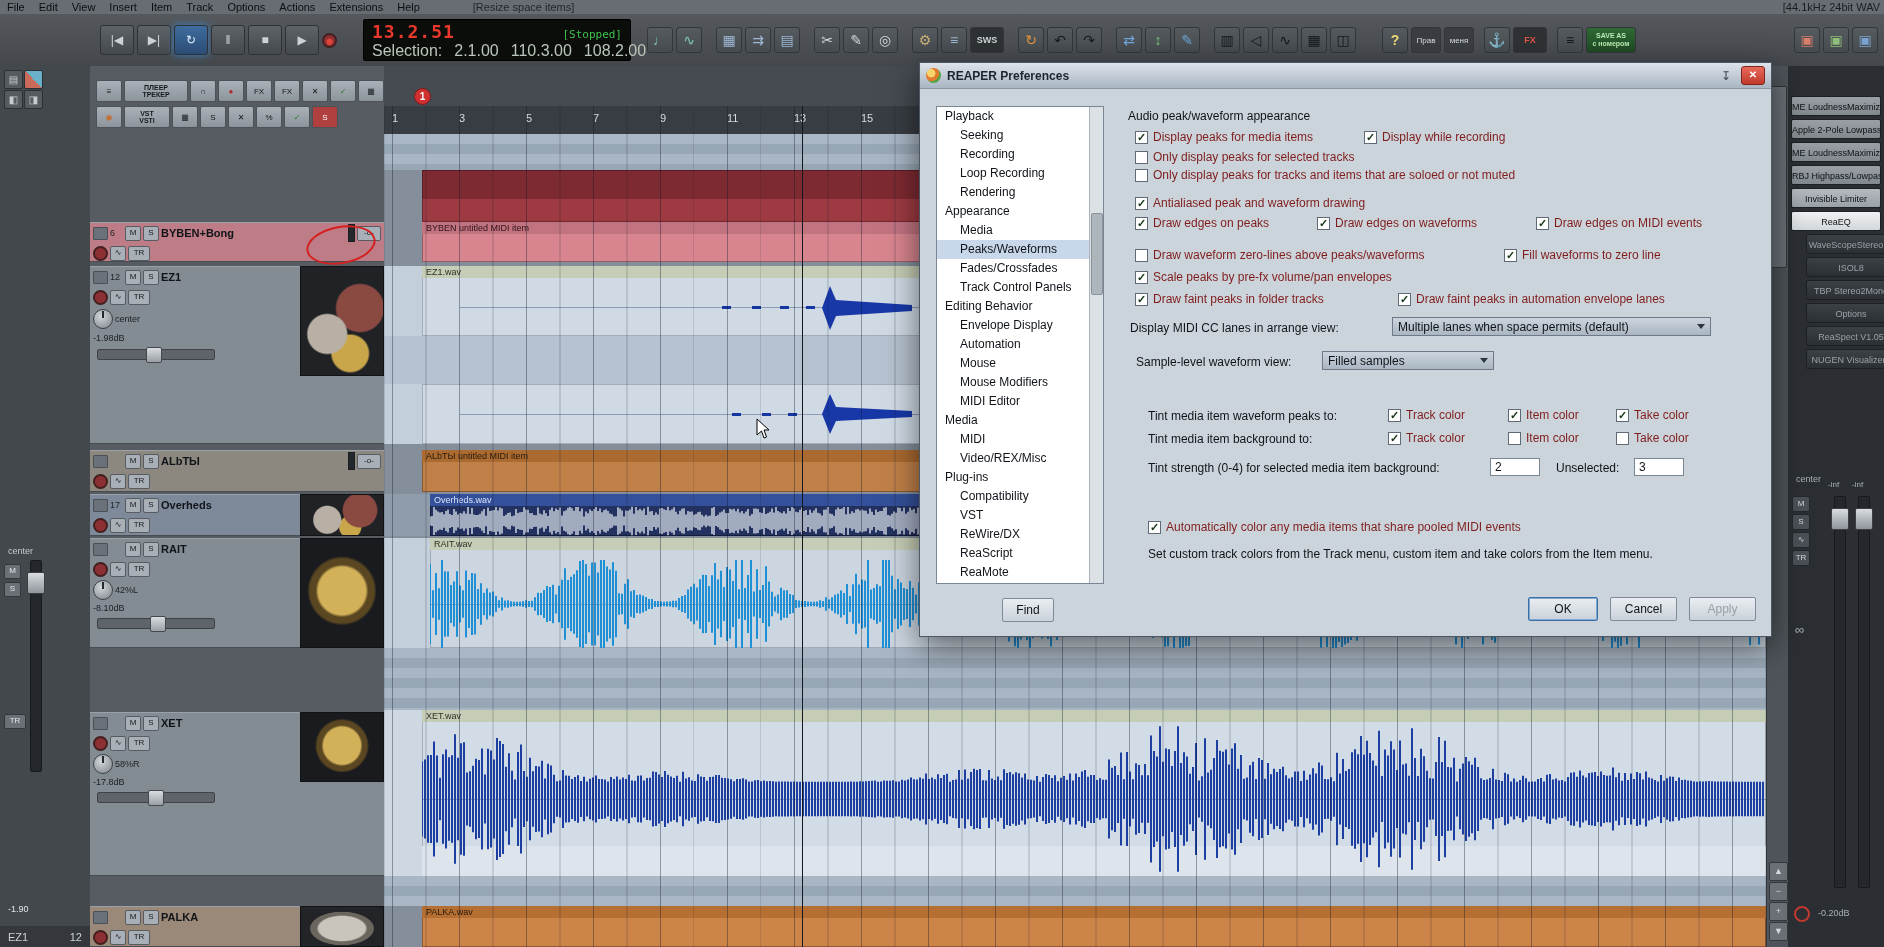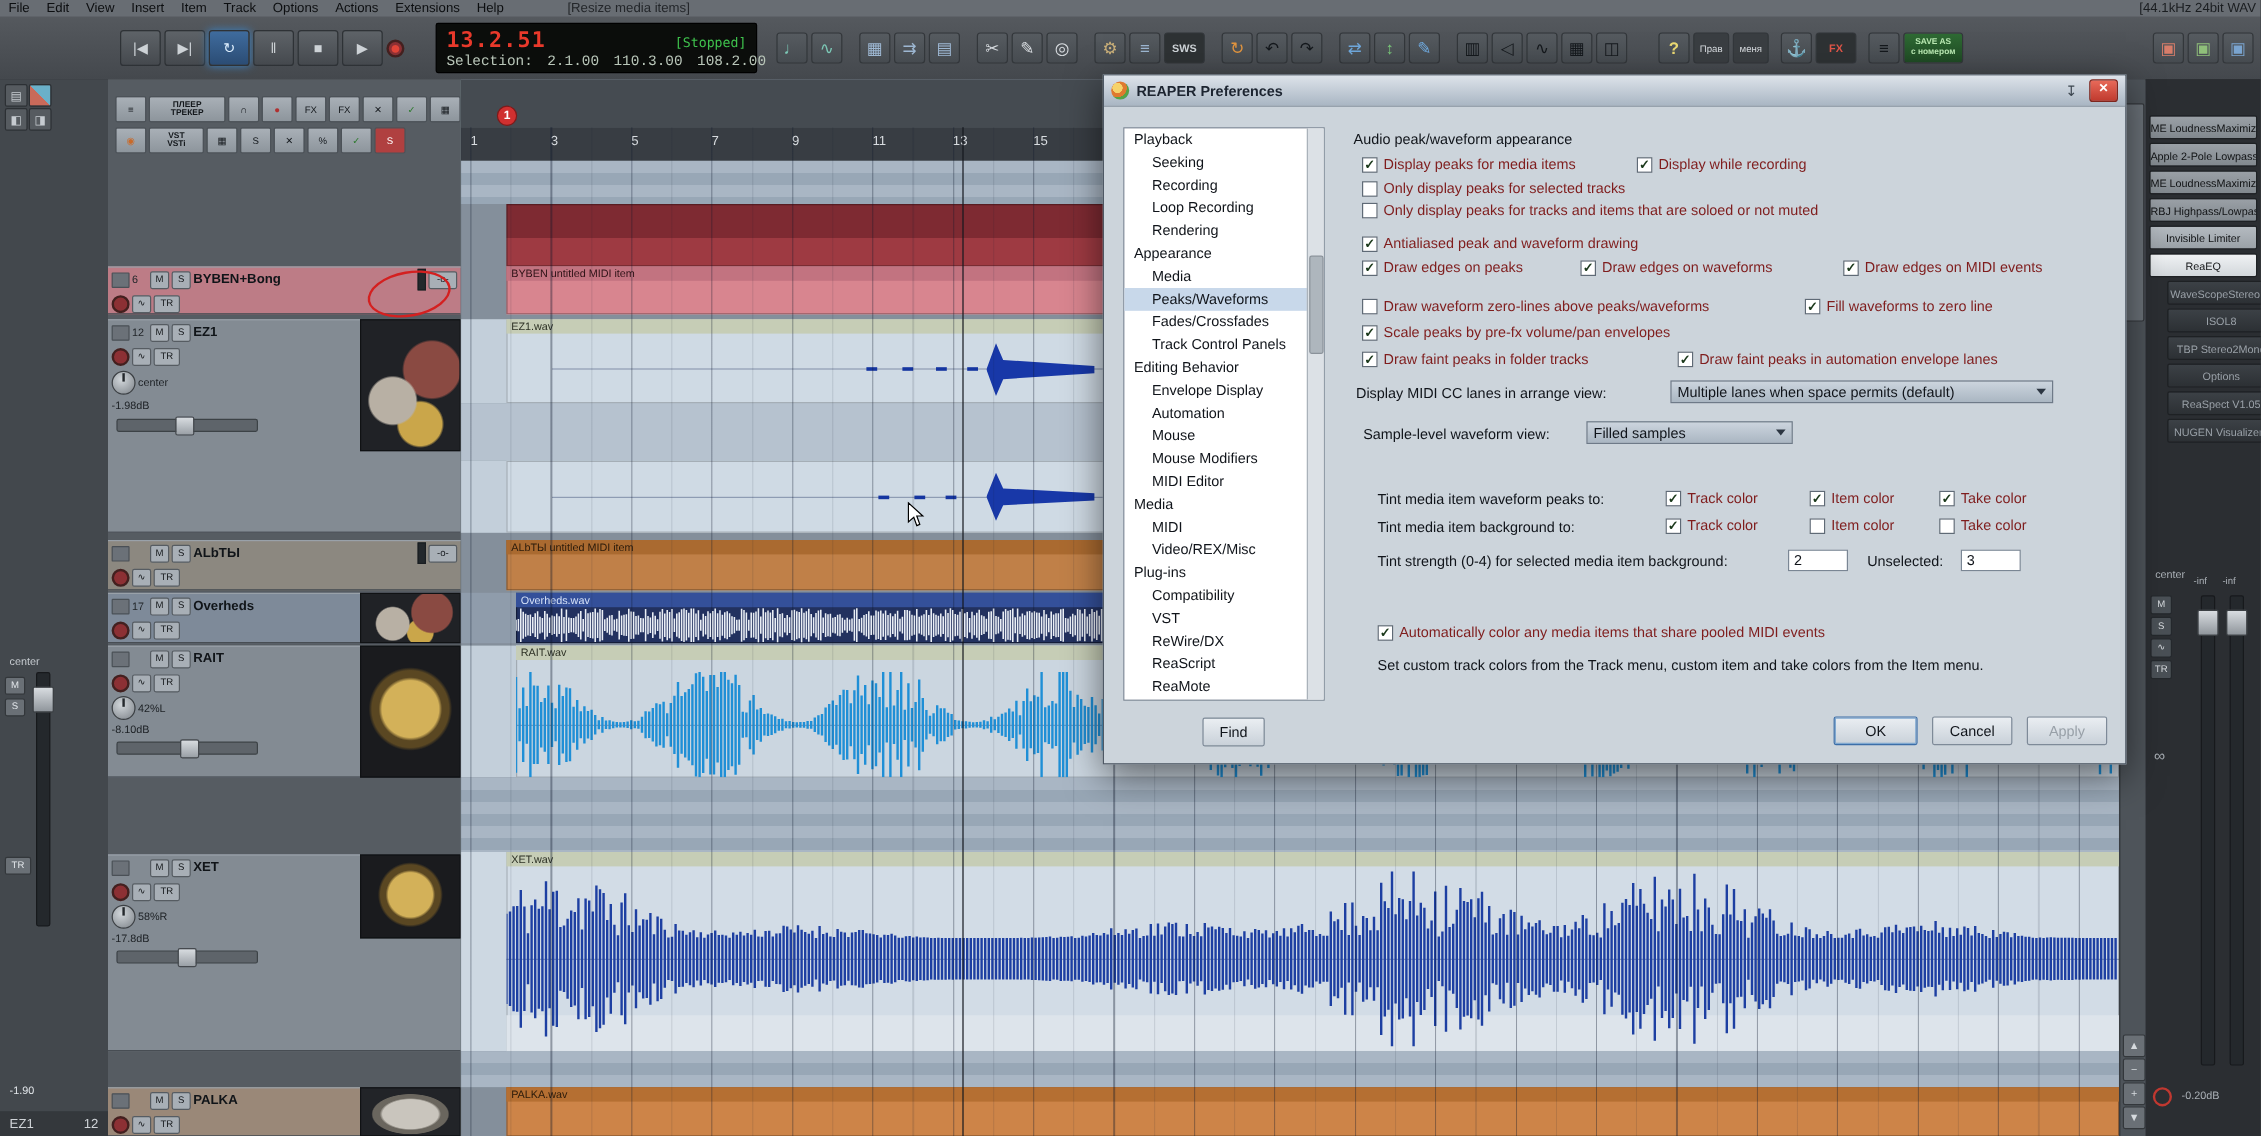--- a/index.html
+++ b/index.html
@@ -18,21 +18,21 @@
   .tbtn{width:32px;height:28px;background:linear-gradient(#5e6368,#45494e);border:1px solid #2e3236;
         border-radius:3px;color:#cdd2d6;display:flex;align-items:center;justify-content:center;
         font-size:12px;margin-left:3px;flex:none;}
   .tbtn.active{background:linear-gradient(#3f6c9e,#2b4c74);color:#dff0ff;box-shadow:0 0 7px #3b82c4;}
   .tbtn.rec{color:#e04438;font-size:15px;}
   .lcd{background:#0b0d0b;border:1px solid #000;border-radius:2px;width:268px;height:42px;flex:none;
        margin-left:26px;padding:2px 8px;box-sizing:border-box;display:flex;flex-direction:column;justify-content:center;}
   .lcdr1{display:flex;justify-content:space-between;align-items:baseline;}
   .time{font-family:"DejaVu Sans Mono",monospace;font-size:18px;font-weight:bold;color:#e8392b;letter-spacing:1px;}
   .state{color:#3fc24d;font-size:11px;font-family:"DejaVu Sans Mono",monospace;}
-  .selrow{display:flex;gap:12px;color:#b9c6b9;font-size:12px;font-family:Liberation Mono, monospace;}
+  .selrow{display:flex;gap:12px;color:#b9c6b9;font-size:16px;font-family:Liberation Sans, sans-serif;}
   .ticon{width:24px;height:24px;display:flex;align-items:center;justify-content:center;font-size:14px;
          background:linear-gradient(#565b60,#464b50);border:1px solid #33373b;border-radius:3px;
          margin-left:3px;flex:none;overflow:hidden;}
   .badge-dark{background:#2e3234;color:#cfd4d8;font-size:9px;font-weight:bold;width:32px;}
   .badge-text{background:#3a3e42;color:#d8dce0;font-size:8px;width:28px;}
   .badge-green{background:linear-gradient(#2f6b34,#1f4a24);color:#b9e8b2;font-size:7px;font-weight:bold;
                width:48px;white-space:pre-line;line-height:1.15;text-align:center;}
   .two{white-space:pre-line;line-height:1.05;text-align:center;}
   
   #leftstrip{left:0;top:66px;width:90px;height:881px;background:#43484d;color:#c6cbd0;}
@@ -153,21 +153,21 @@
     <span class="mitem">File</span>
     <span class="mitem">Edit</span>
     <span class="mitem">View</span>
     <span class="mitem">Insert</span>
     <span class="mitem">Item</span>
     <span class="mitem">Track</span>
     <span class="mitem">Options</span>
     <span class="mitem">Actions</span>
     <span class="mitem">Extensions</span>
     <span class="mitem">Help</span>
-    <span class="mhint">[Resize media items]</span>
+    <span class="mhint">[Resize space items]</span>
     <span class="mright">[44.1kHz 24bit WAV</span>
   </div>
 
   <div id="toolbar" class="abs">
     <div class="tbtn" style="margin-left:100px">|◀</div>
     <div class="tbtn">▶|</div>
     <div class="tbtn active">↻</div>
     <div class="tbtn">‖</div>
     <div class="tbtn">■</div>
     <div class="tbtn">▶</div>

